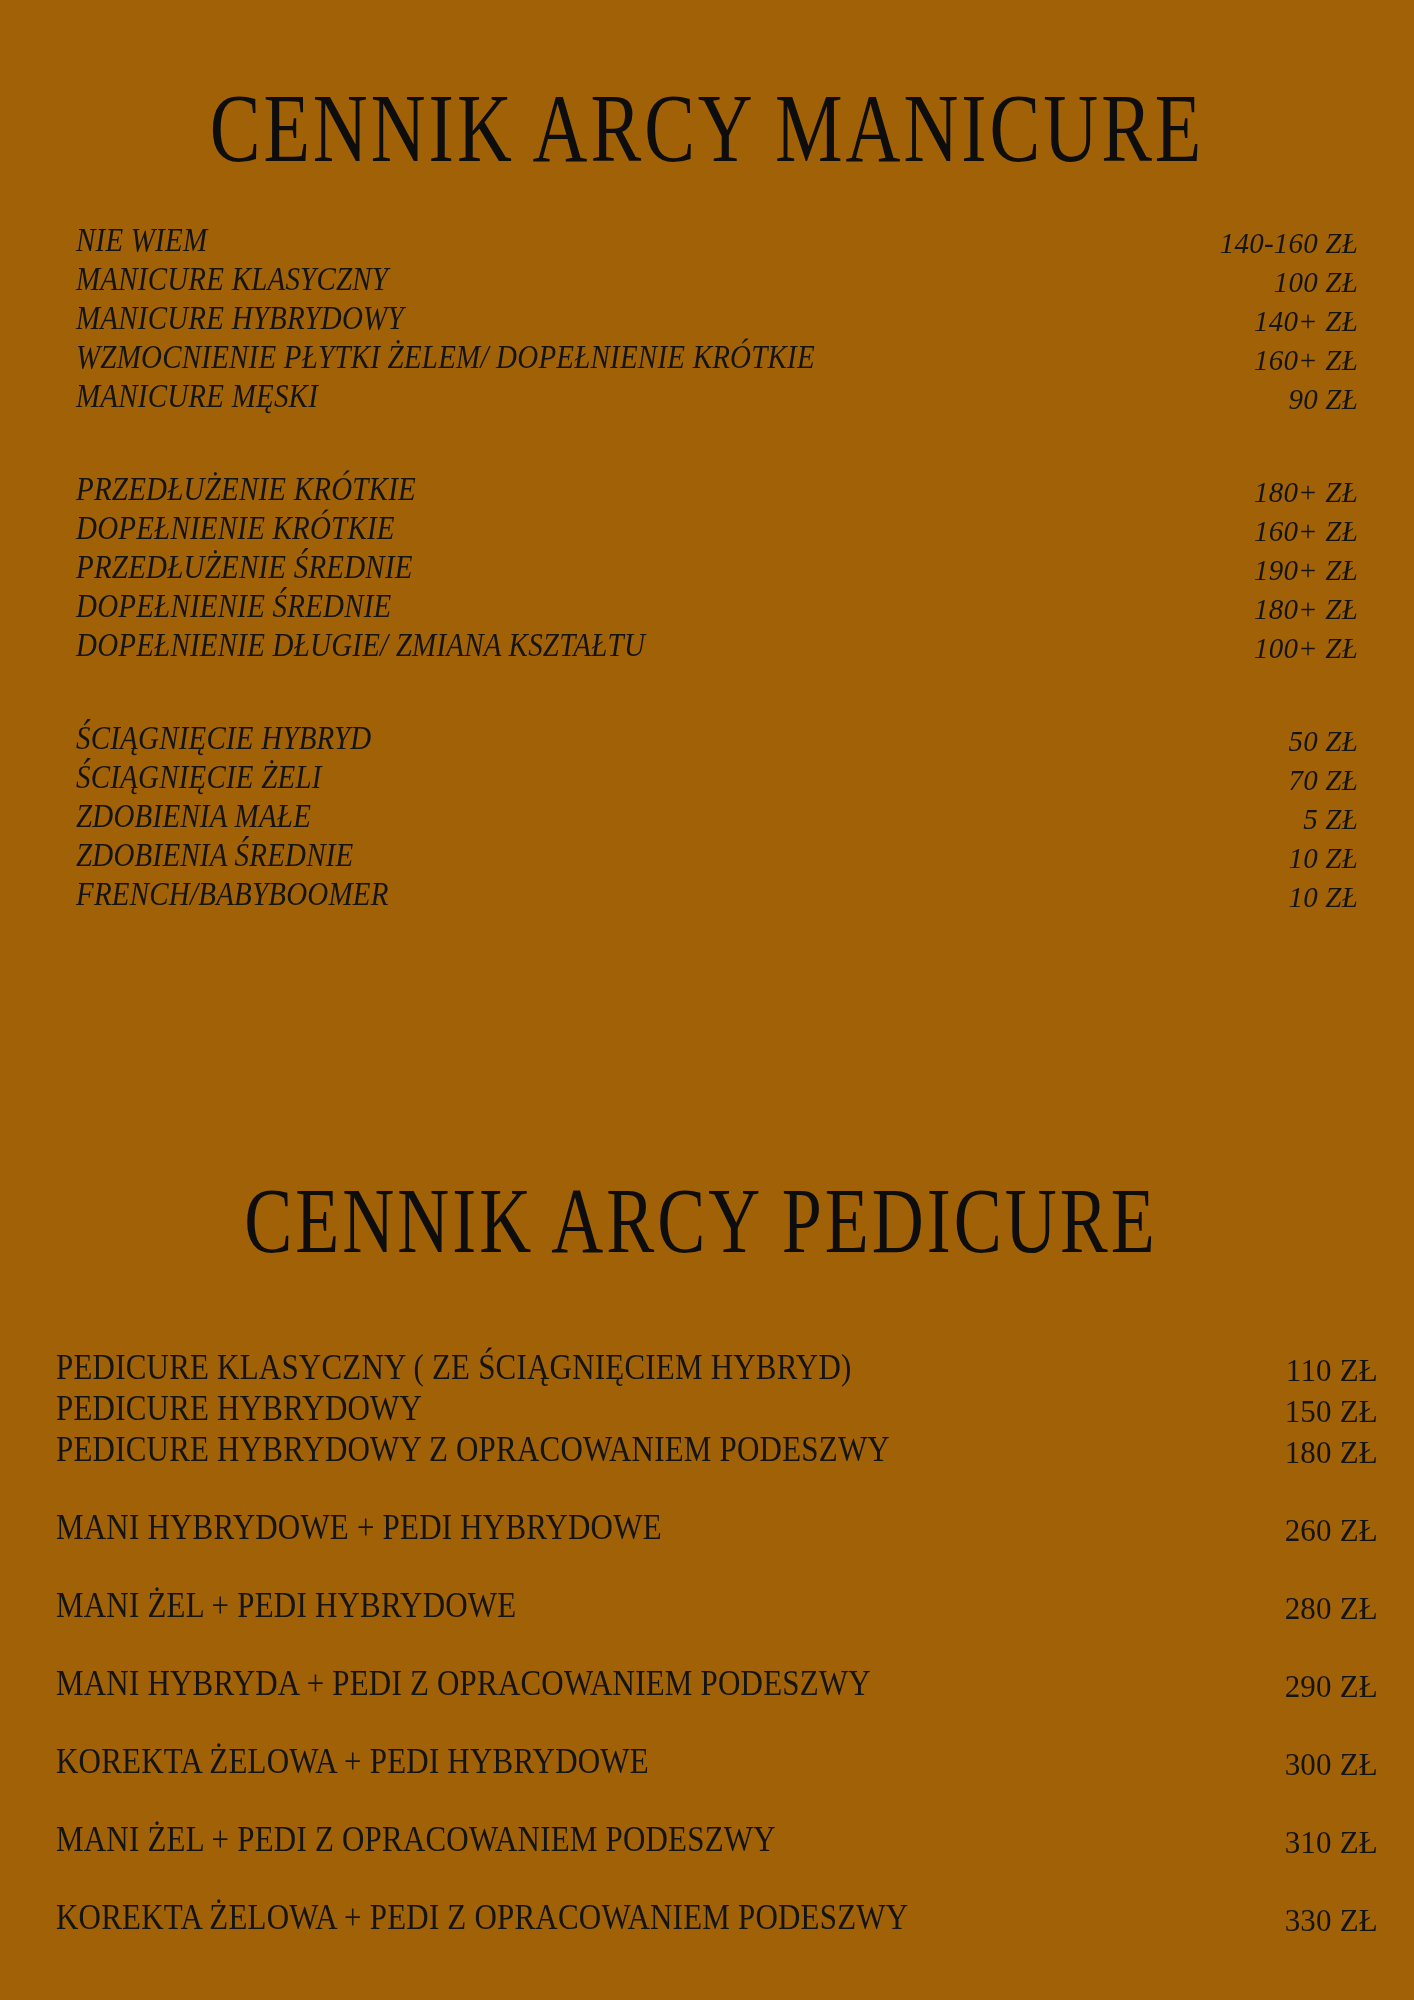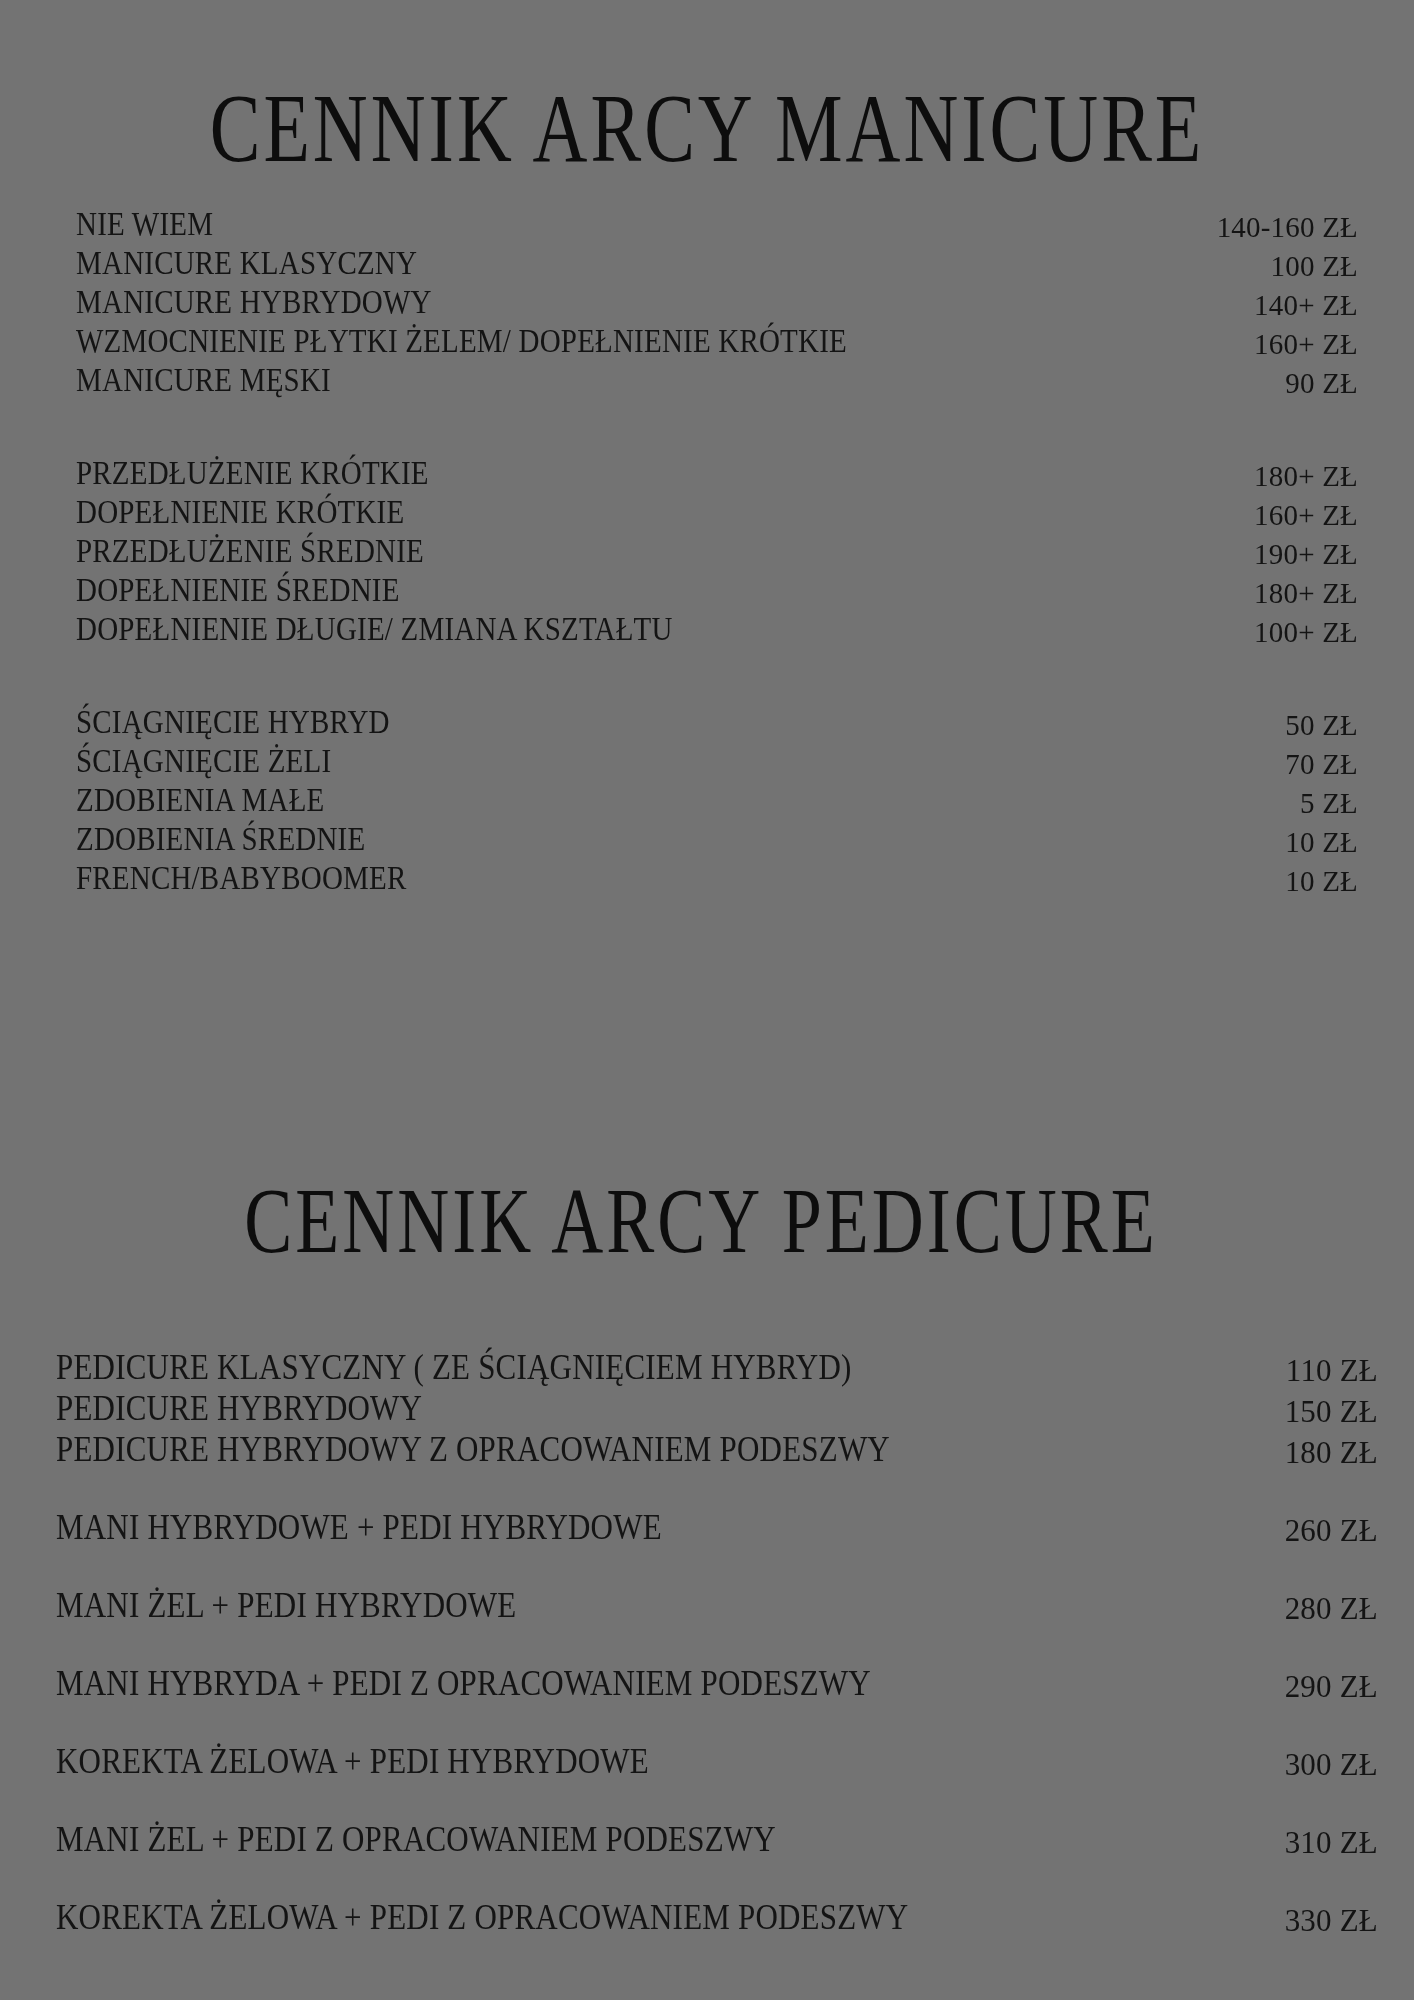--- a/index.html
+++ b/index.html
@@ -13,21 +13,21 @@
     background: #f4d0e8;
     font-family: "Liberation Serif", "DejaVu Serif", serif;
     color: #111111;
     position: relative;
     overflow: hidden;
   }
 
   .page {
     width: 1414px;
     height: 2000px;
-    background: #737373;
+    background: #a16207;
     position: relative;
   }
 
   
   .section-title {
     text-align: center;
     font-family: "Liberation Serif", "DejaVu Serif", serif;
     font-weight: 400;
     color: #0d0d0d;
     white-space: nowrap;
@@ -78,21 +78,22 @@
     white-space: nowrap;
     text-align: center;
     letter-spacing: 0.2px;
   }
 
   
   .manicure-list {
     position: absolute;
     left: 76px;
     right: 56px;
-    top: 208px;
+    top: 224px;
+    font-style: italic;
   }
 
   .manicure-list .row-name {
     font-size: 29px;
     line-height: 39px;
   }
 
   .manicure-list .row-price {
     font-size: 29px;
     line-height: 39px;

